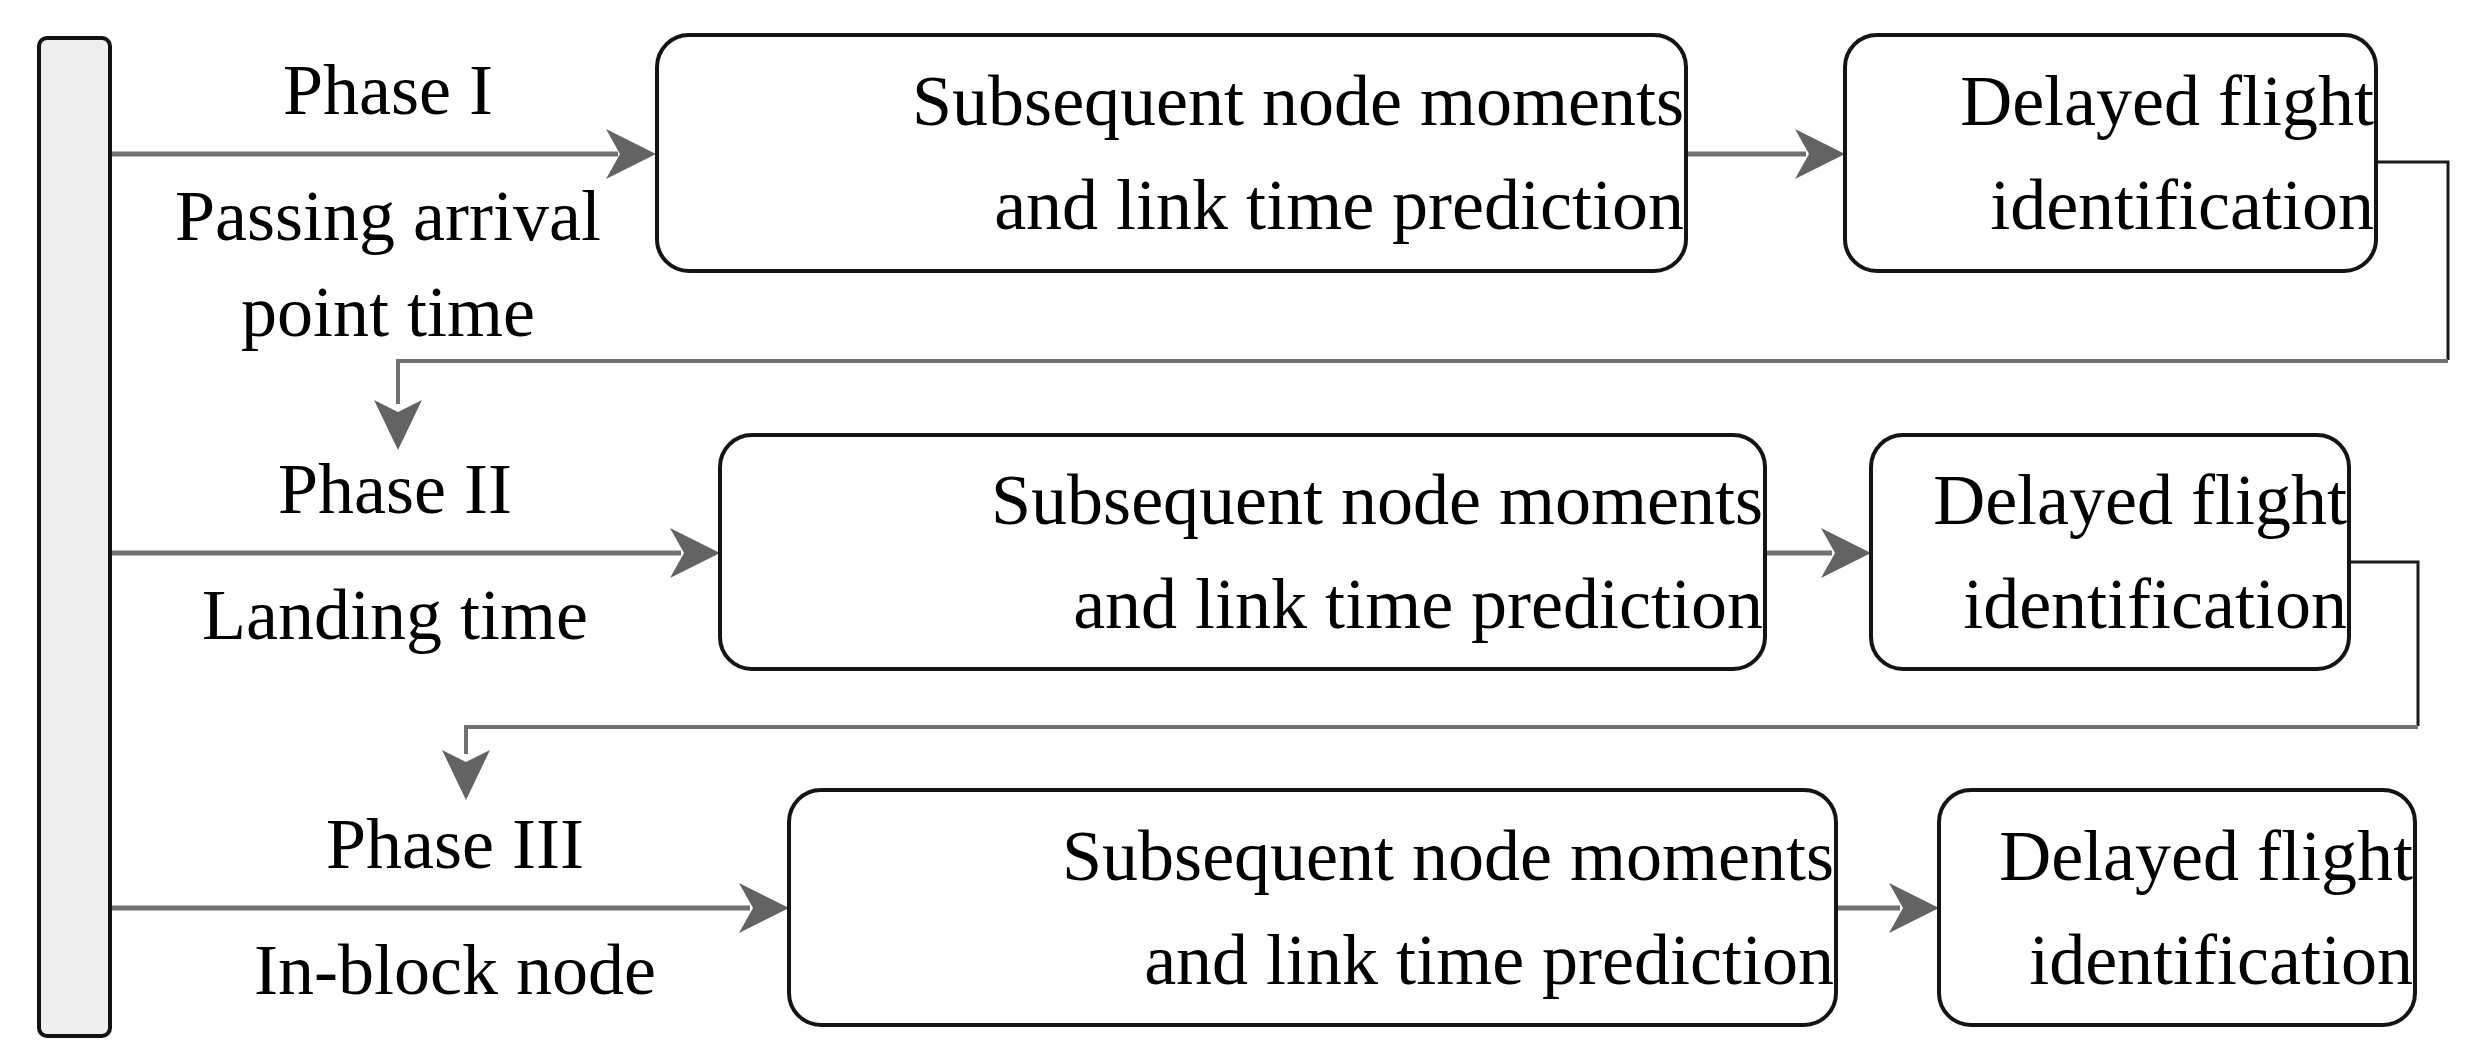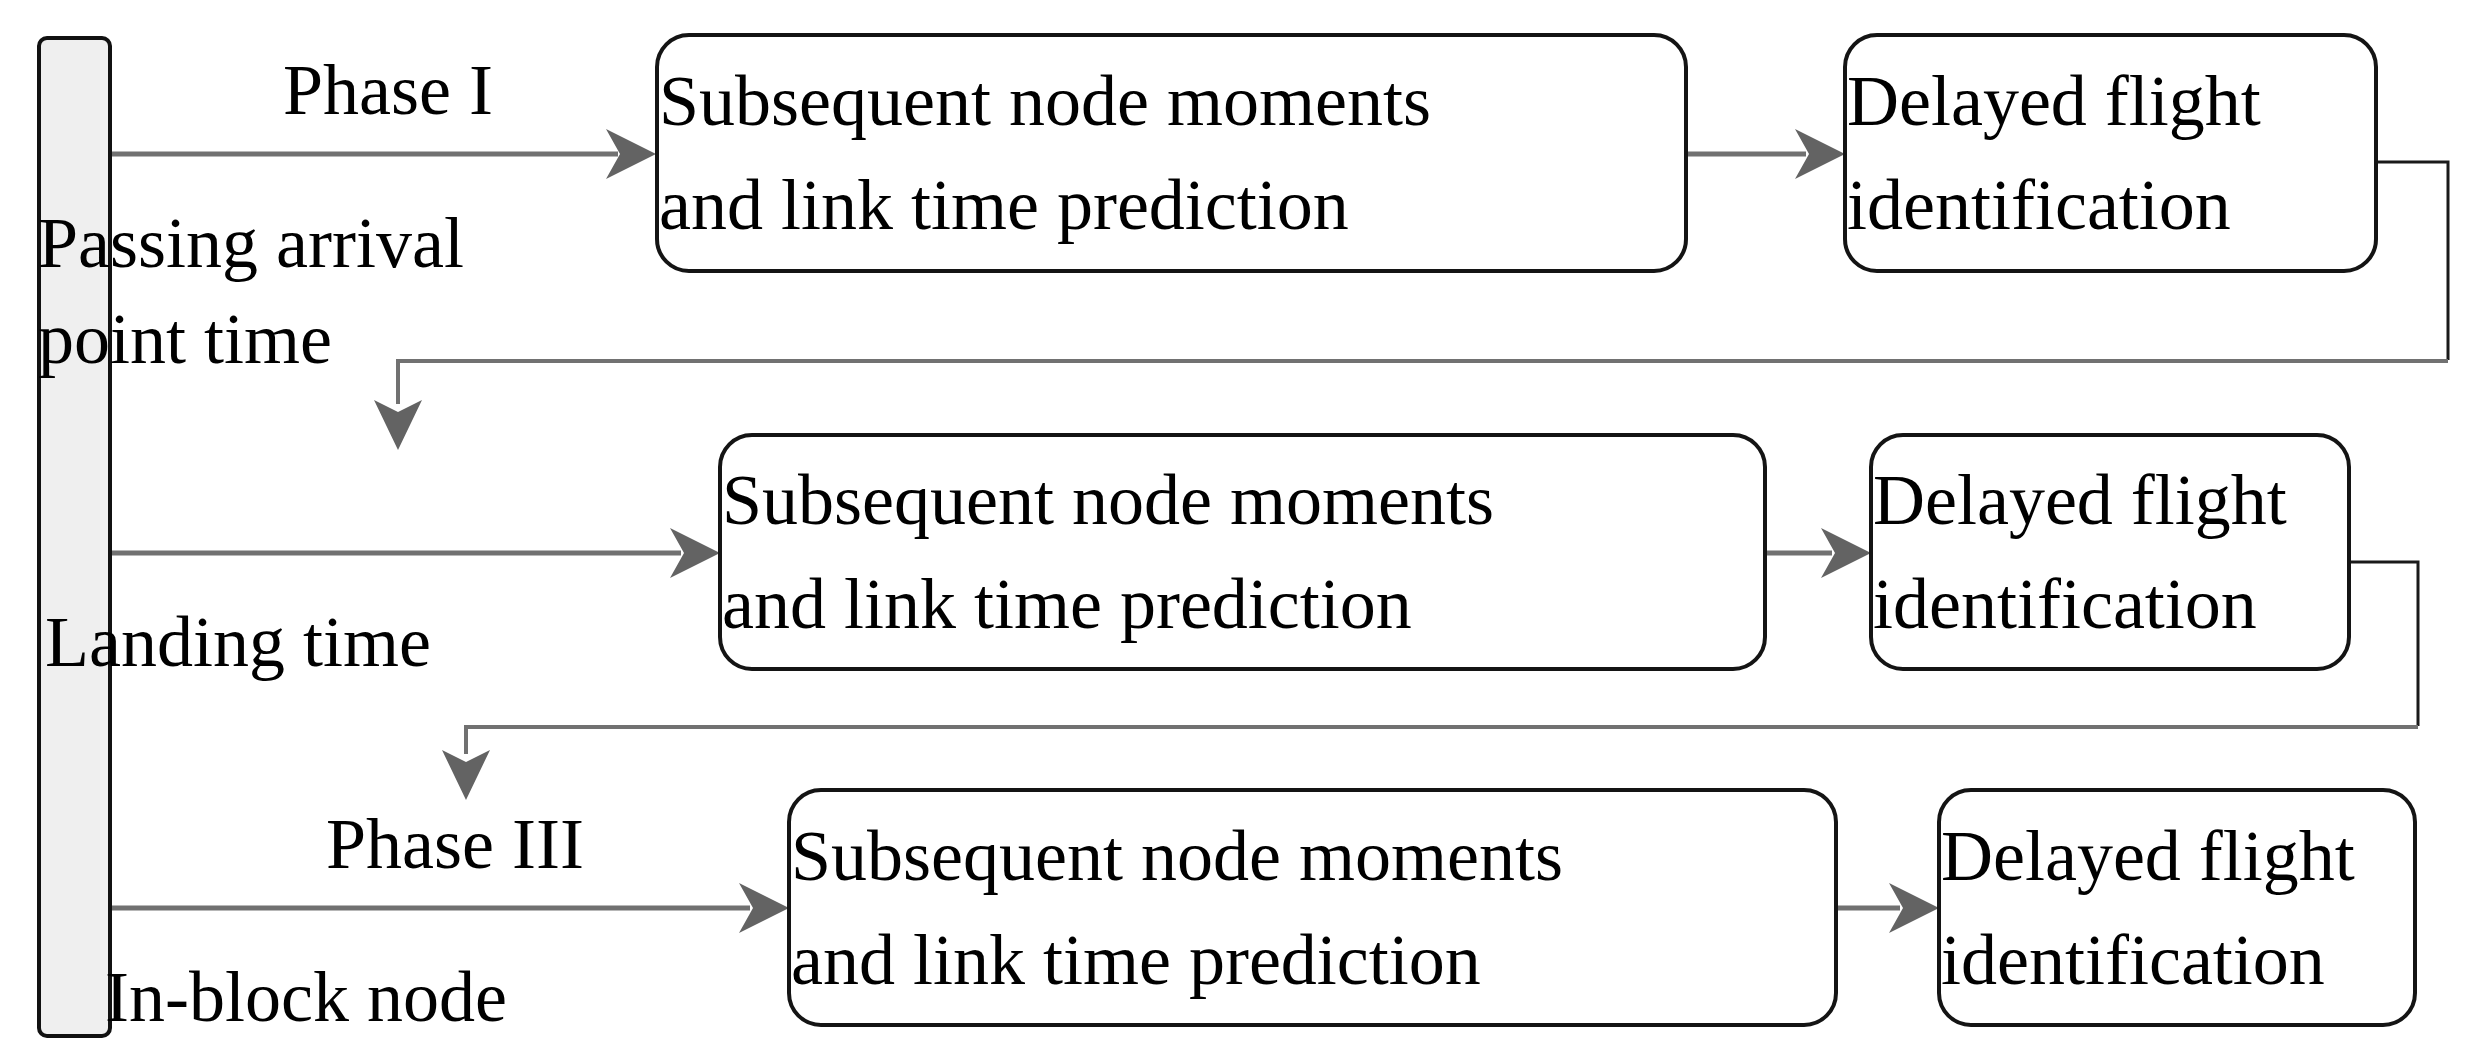--- a/index.html
+++ b/index.html
@@ -36,33 +36,33 @@
     border-radius:10px;
     box-sizing:border-box;
   }
   .box{
     position:absolute;z-index:3;
     box-sizing:border-box;
     background:var(--box-fill);
     border:4px solid var(--box-border);
     border-radius:34px;
     display:flex;flex-direction:column;
-    align-items:flex-start;justify-content:center;
+    align-items:flex-end;justify-content:center;
     font-size:72px;line-height:104px;
     text-align:center;white-space:nowrap;
   }
   .box span{display:block;}
   .phase-name{
     position:absolute;z-index:3;width:700px;height:96px;
     display:flex;align-items:flex-end;justify-content:center;
     font-size:72px;line-height:96px;white-space:nowrap;
   }
   .phase-desc{
     position:absolute;z-index:3;width:700px;
-    text-align:left;font-size:72px;line-height:96px;white-space:nowrap;margin-top:27px;
+    text-align:center;font-size:72px;line-height:96px;white-space:nowrap;
   }
   .phase-desc span{display:block;}
   
   .name-1{left:38px;top:42px;}
   .desc-1{left:38px;top:168px;}
   .predict-1{left:655px;top:33px;width:1033px;height:240px;}
   .identify-1{left:1843px;top:33px;width:535px;height:240px;}
   
   .name-2{left:45px;top:441px;}
   .desc-2{left:45px;top:567px;}
@@ -117,20 +117,21 @@
   </div>
   <div class="box predict-1">
     <span>Subsequent node moments</span>
     <span>and link time prediction</span>
   </div>
   <div class="box identify-1">
     <span>Delayed flight</span>
     <span>identification</span>
   </div>
 
+  <div class="phase-name name-2">Phase II</div>
   <div class="phase-desc desc-2">
     <span>Landing time</span>
   </div>
   <div class="box predict-2">
     <span>Subsequent node moments</span>
     <span>and link time prediction</span>
   </div>
   <div class="box identify-2">
     <span>Delayed flight</span>
     <span>identification</span>

